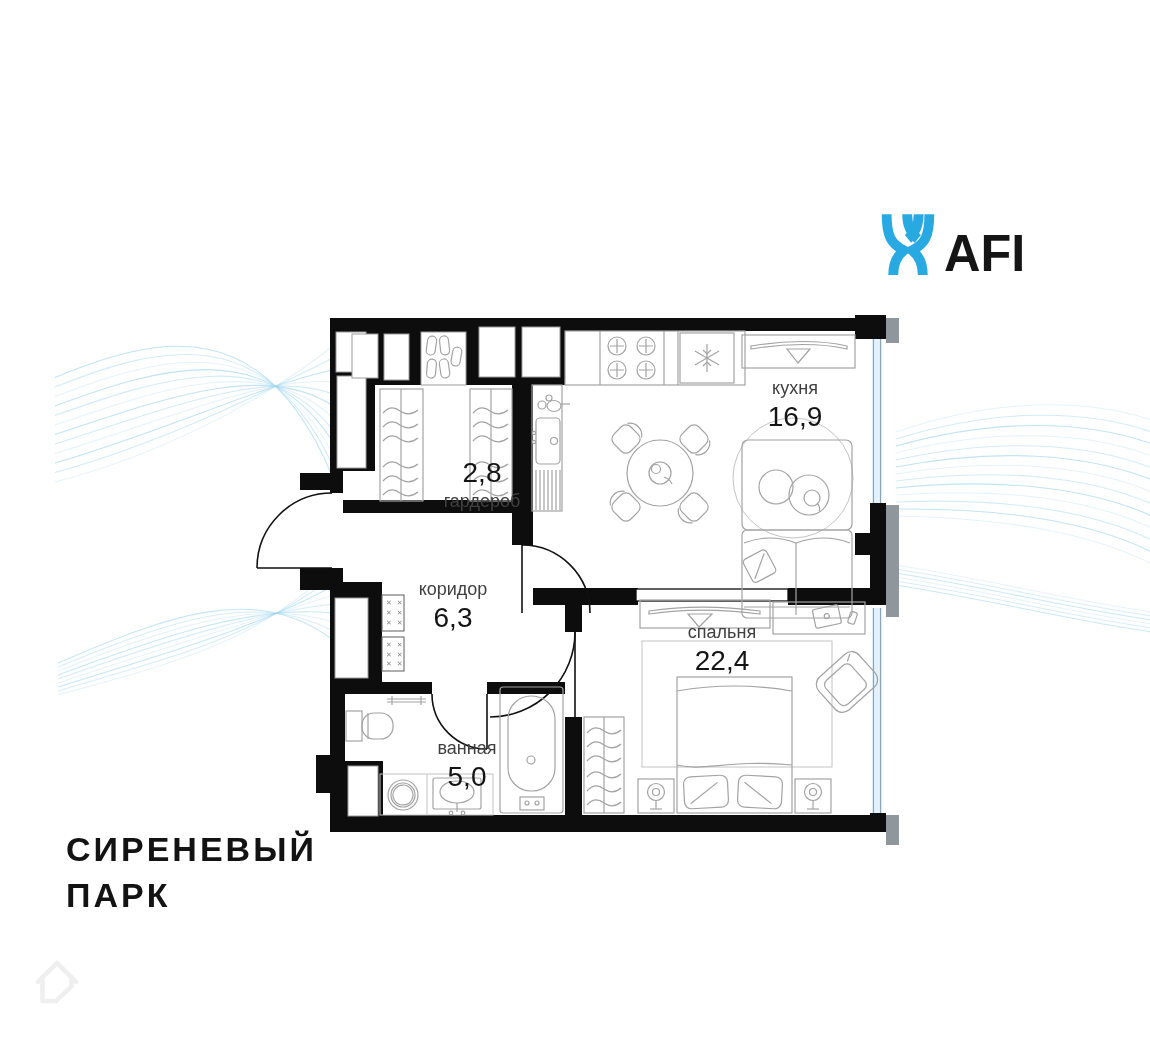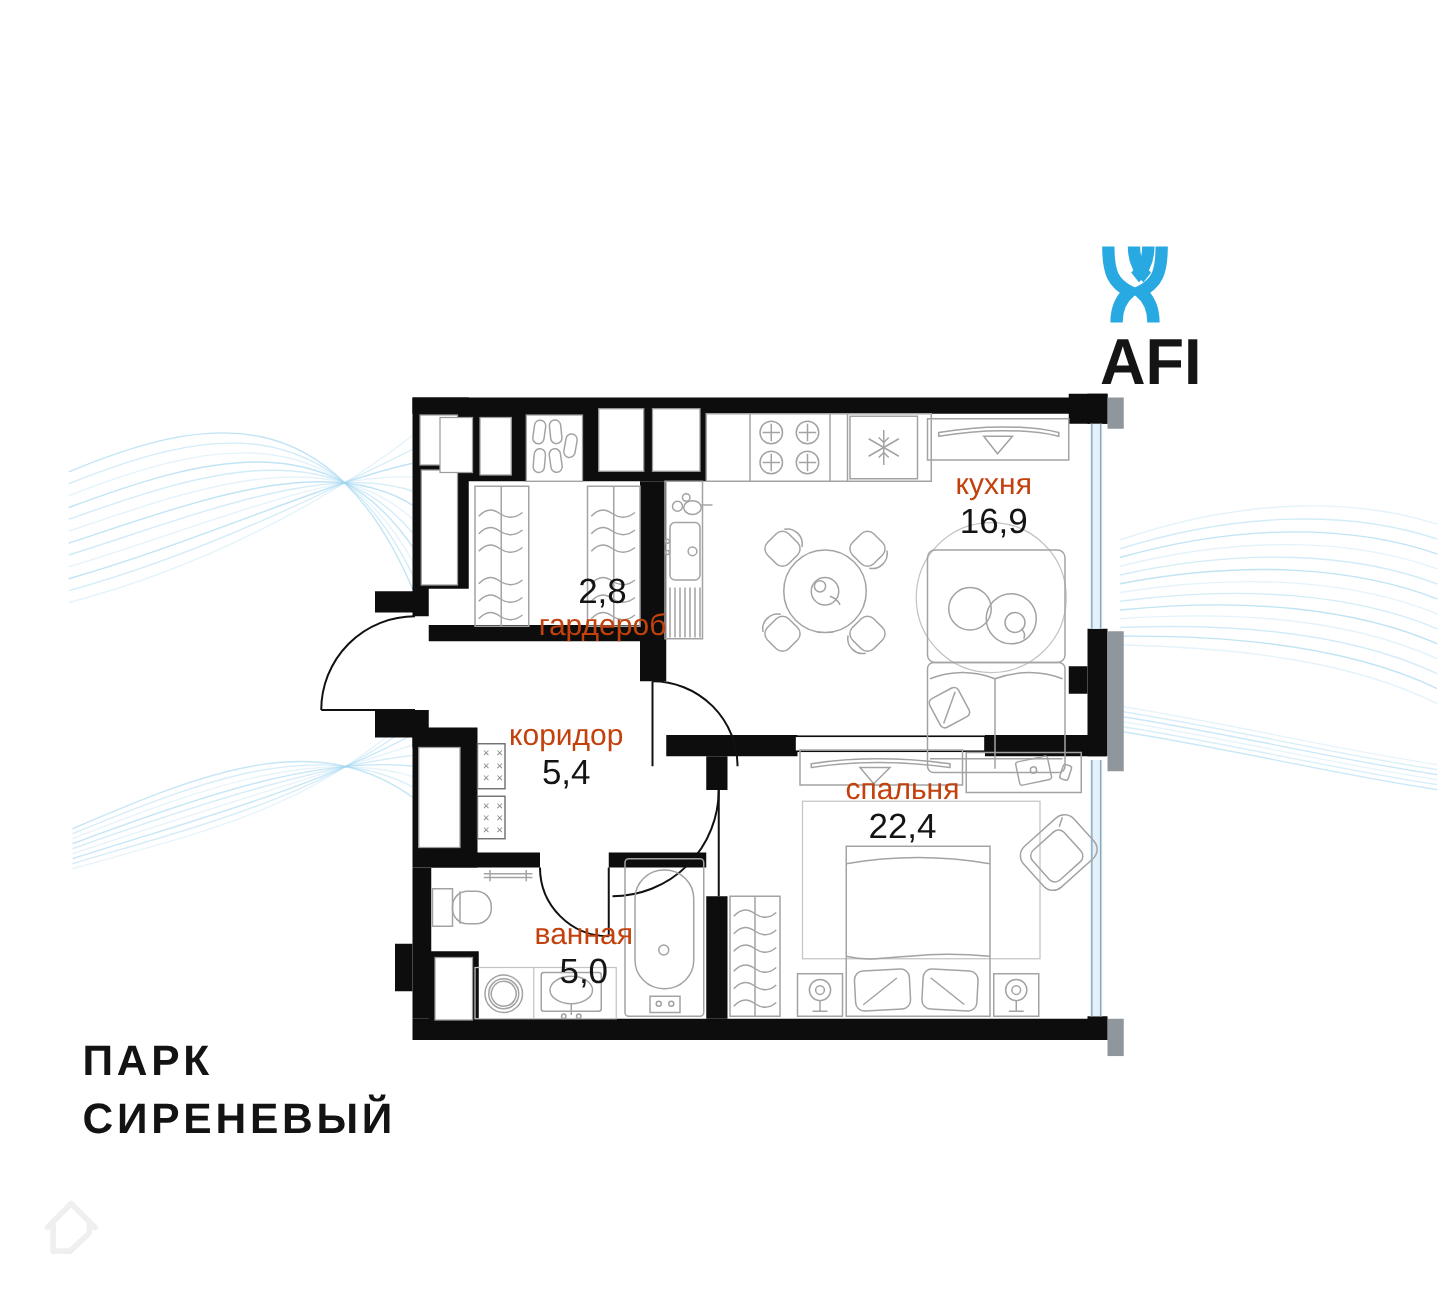--- a/index.html
+++ b/index.html
@@ -2,23 +2,23 @@
 <html><head>
 <meta charset="utf-8">
 <style>
   html,body{margin:0;padding:0;background:#fff;}
   #stage{position:relative;width:1150px;height:1040px;background:#fff;overflow:hidden;
          font-family:"Liberation Sans",sans-serif;}
   svg{display:block;}
   .decor{position:absolute;left:0;top:0;z-index:0;}
   .plan{position:absolute;left:250px;top:305px;z-index:2;}
   .room-label{position:absolute;z-index:3;text-align:center;transform:translateX(-50%);white-space:nowrap;}
-  .room-label .name{font-size:24px;line-height:24px;color:#c2410c;}
+  .room-label .name{font-size:18px;line-height:24px;color:#404040;}
   .room-label .num{font-size:28px;line-height:32px;color:#141414;margin-top:1px;text-align:center;}
-  .afi-logo{position:absolute;left:876px;top:188px;z-index:3;display:flex;align-items:flex-start;flex-direction:column;}
+  .afi-logo{position:absolute;left:876px;top:205px;z-index:3;display:flex;align-items:flex-end;}
   .afi-logo .txt{font-size:52px;font-weight:bold;color:#151515;letter-spacing:0px;
                  transform:scaleX(.97);transform-origin:left bottom;line-height:52px;margin-left:4px;margin-bottom:2px;}
   .project-name{position:absolute;left:66px;top:826px;z-index:3;font-weight:bold;font-size:34px;
                 line-height:46px;letter-spacing:3px;color:#131313;}
   .watermark{position:absolute;left:28px;top:952px;z-index:3;display:flex;align-items:center;
              color:#efefef;text-shadow:1px 1px 0 #e6e6e6;}
   .watermark .txt{font-size:40px;font-weight:bold;letter-spacing:1px;margin-left:10px;}
   
   .wall{fill:#0d0d0d;stroke:none;}
   .niche{fill:#fff;stroke:#9c9c9c;stroke-width:1;}
@@ -399,40 +399,40 @@
   <div class="room-label" style="left:722px;top:620px;">
     <div class="name">спальня</div>
     <div class="num">22,4</div>
   </div>
   <div class="room-label" style="left:446px;top:456px;margin-left:36px;">
     <div class="num">2,8</div>
     <div class="name">гардероб</div>
   </div>
   <div class="room-label" style="left:453px;top:577px;">
     <div class="name">коридор</div>
-    <div class="num">5,4</div>
+    <div class="num">6,3</div>
   </div>
   <div class="room-label" style="left:467px;top:736px;">
     <div class="name">ванная</div>
     <div class="num">5,0</div>
   </div>
 
   <div class="afi-logo">
     <svg width="64" height="76" viewBox="0 0 78 78" fill="none" stroke="#29a9e1" stroke-width="12" stroke-linecap="butt">
       <path d="M13,4 C13,30 18,40 34,48 C25,55 21,65 21,78"></path>
       <path d="M65,4 C65,30 60,40 44,48 C53,55 57,65 57,78"></path>
       <path d="M38,4 C38,16 41,26 51,34"></path>
       <path d="M52,4 C52,16 49,26 39,34"></path>
     </svg>
     <div class="txt">AFI</div>
   </div>
 
   <div class="project-name">
+    <div>СИРЕНЕВЫЙ</div>
     <div>ПАРК</div>
-    <div>СИРЕНЕВЫЙ</div>
   </div>
 
   <div class="watermark">
     <svg width="58" height="58" viewBox="0 0 64 64" fill="none" stroke="#efefef" stroke-width="5" stroke-linejoin="round" stroke-linecap="round">
       <path d="M11,33 L32,12 L53,33"></path>
       <path d="M16,28 V54 H31"></path>
       <path d="M48,28 V38 L31,54"></path>
     </svg>
   </div>
 

